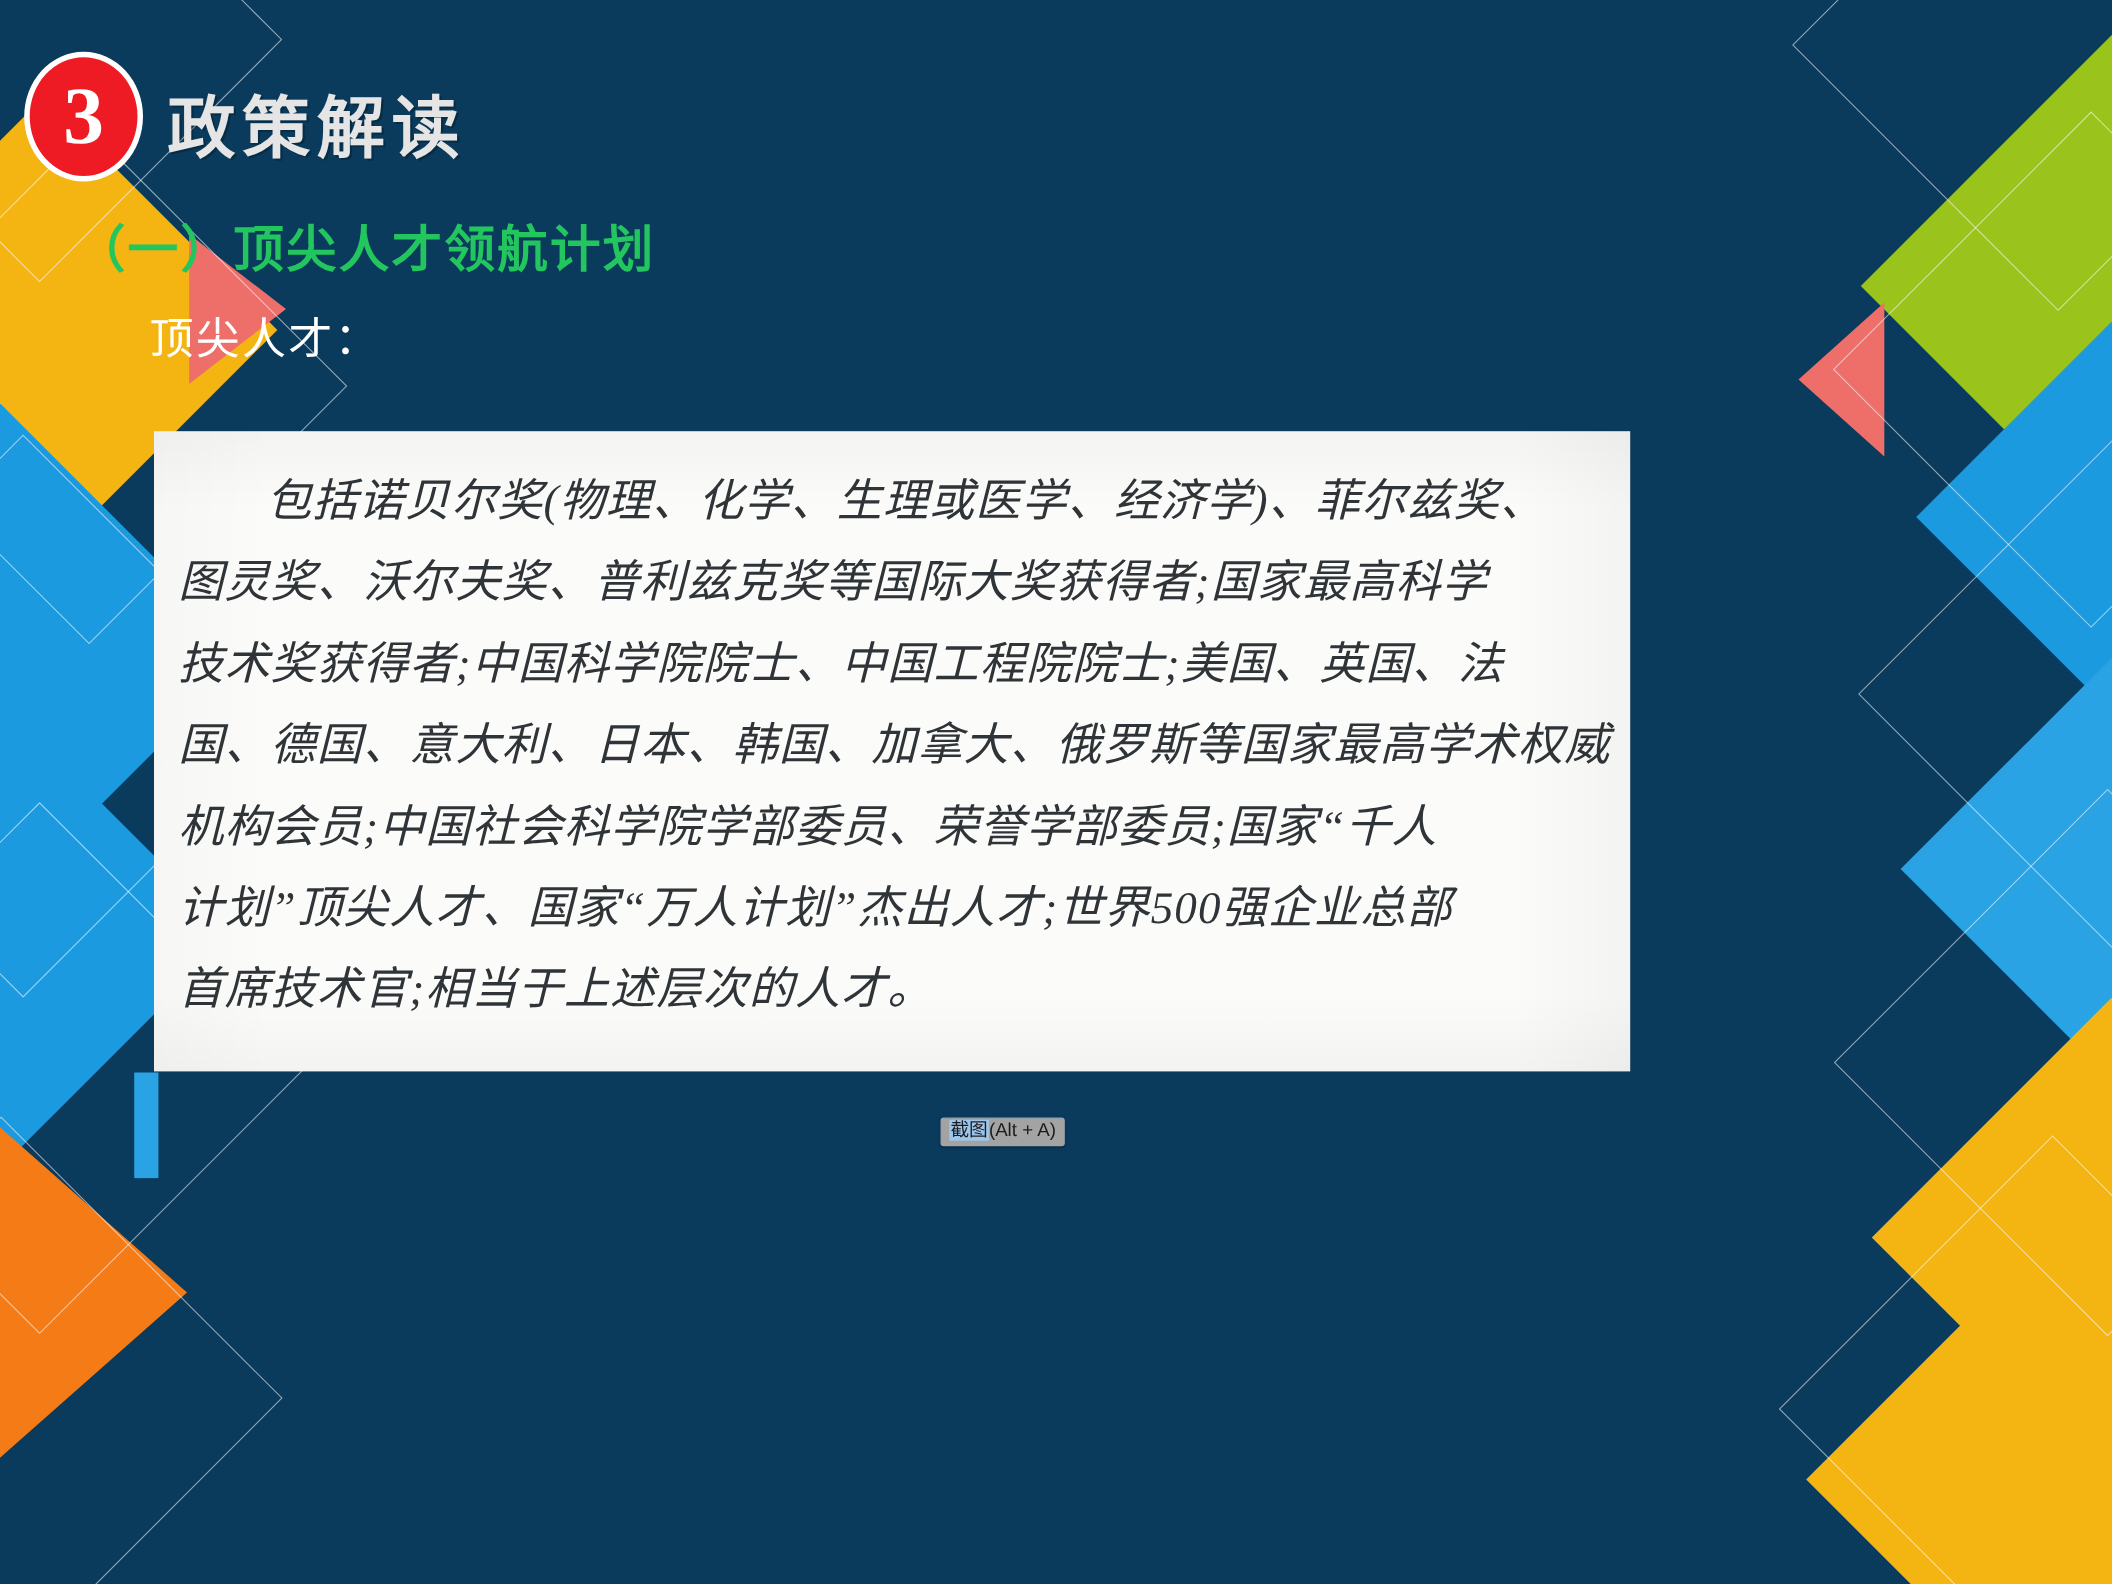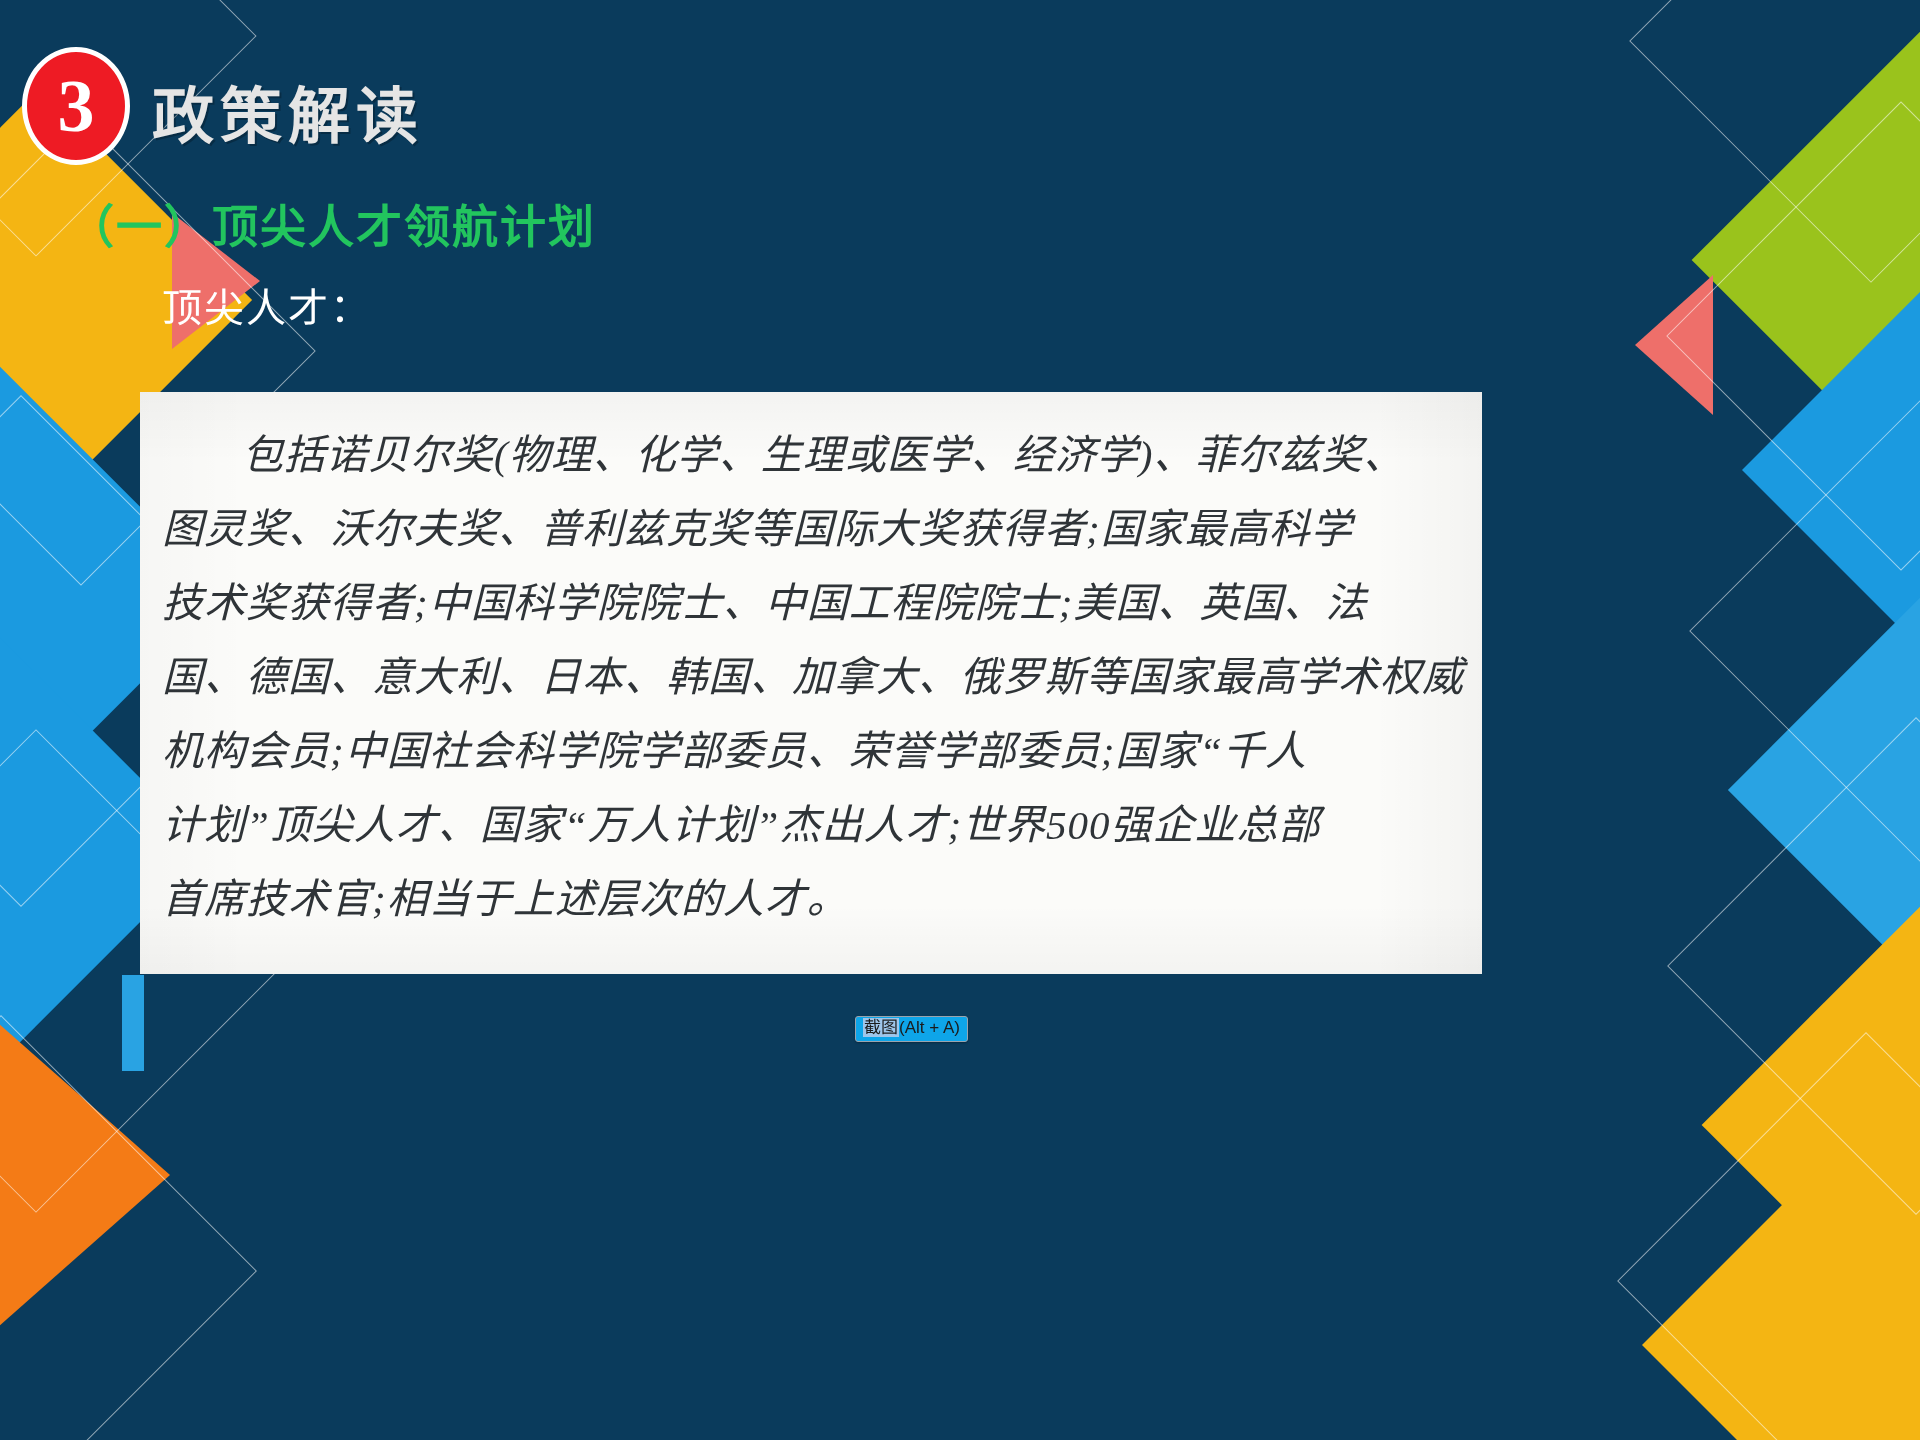--- a/index.html
+++ b/index.html
@@ -53,21 +53,21 @@
   .h-sub{
     position:absolute;left:68px;top:190px;
     color:#22c55e;
     font-size:46px;font-weight:bold;letter-spacing:2px;
     z-index:6;white-space:nowrap;
   }
   .h-lead{
     position:absolute;left:136px;top:276px;
     color:#ffffff;
     font-size:40px;letter-spacing:2px;
-    z-index:6;white-space:nowrap;margin-left:26px;
+    z-index:6;white-space:nowrap;
   }
 
   
   .doc{
     position:absolute;left:140px;top:392px;
     width:1342px;height:582px;
     background:#fbfbf9;
     z-index:5;
     box-shadow:0 0 0 0 rgba(0,0,0,0);
     padding:0;
@@ -94,21 +94,21 @@
     position:absolute;inset:0;
     background:
       linear-gradient(180deg,rgba(0,0,0,.03) 0%,rgba(0,0,0,0) 12%,rgba(0,0,0,0) 88%,rgba(0,0,0,.03) 100%),
       linear-gradient(90deg,rgba(0,0,0,.02) 0%,rgba(0,0,0,0) 8%,rgba(0,0,0,0) 92%,rgba(0,0,0,.03) 100%);
     pointer-events:none;
   }
 
   
   .tooltip{
     position:absolute;left:855px;top:1016px;
-    background:#0ea5e9;
+    background:#a3a3a3;
     border:1px solid #9aa4ae;
     border-radius:3px;
     padding:2px 7px 3px 7px;
     font-size:17px;
     color:#1b1b1b;
     line-height:1.1;
     white-space:nowrap;
     z-index:20;
     box-shadow:0 1px 2px rgba(0,0,0,.28);
     font-family:"Liberation Sans","DejaVu Sans",sans-serif;

